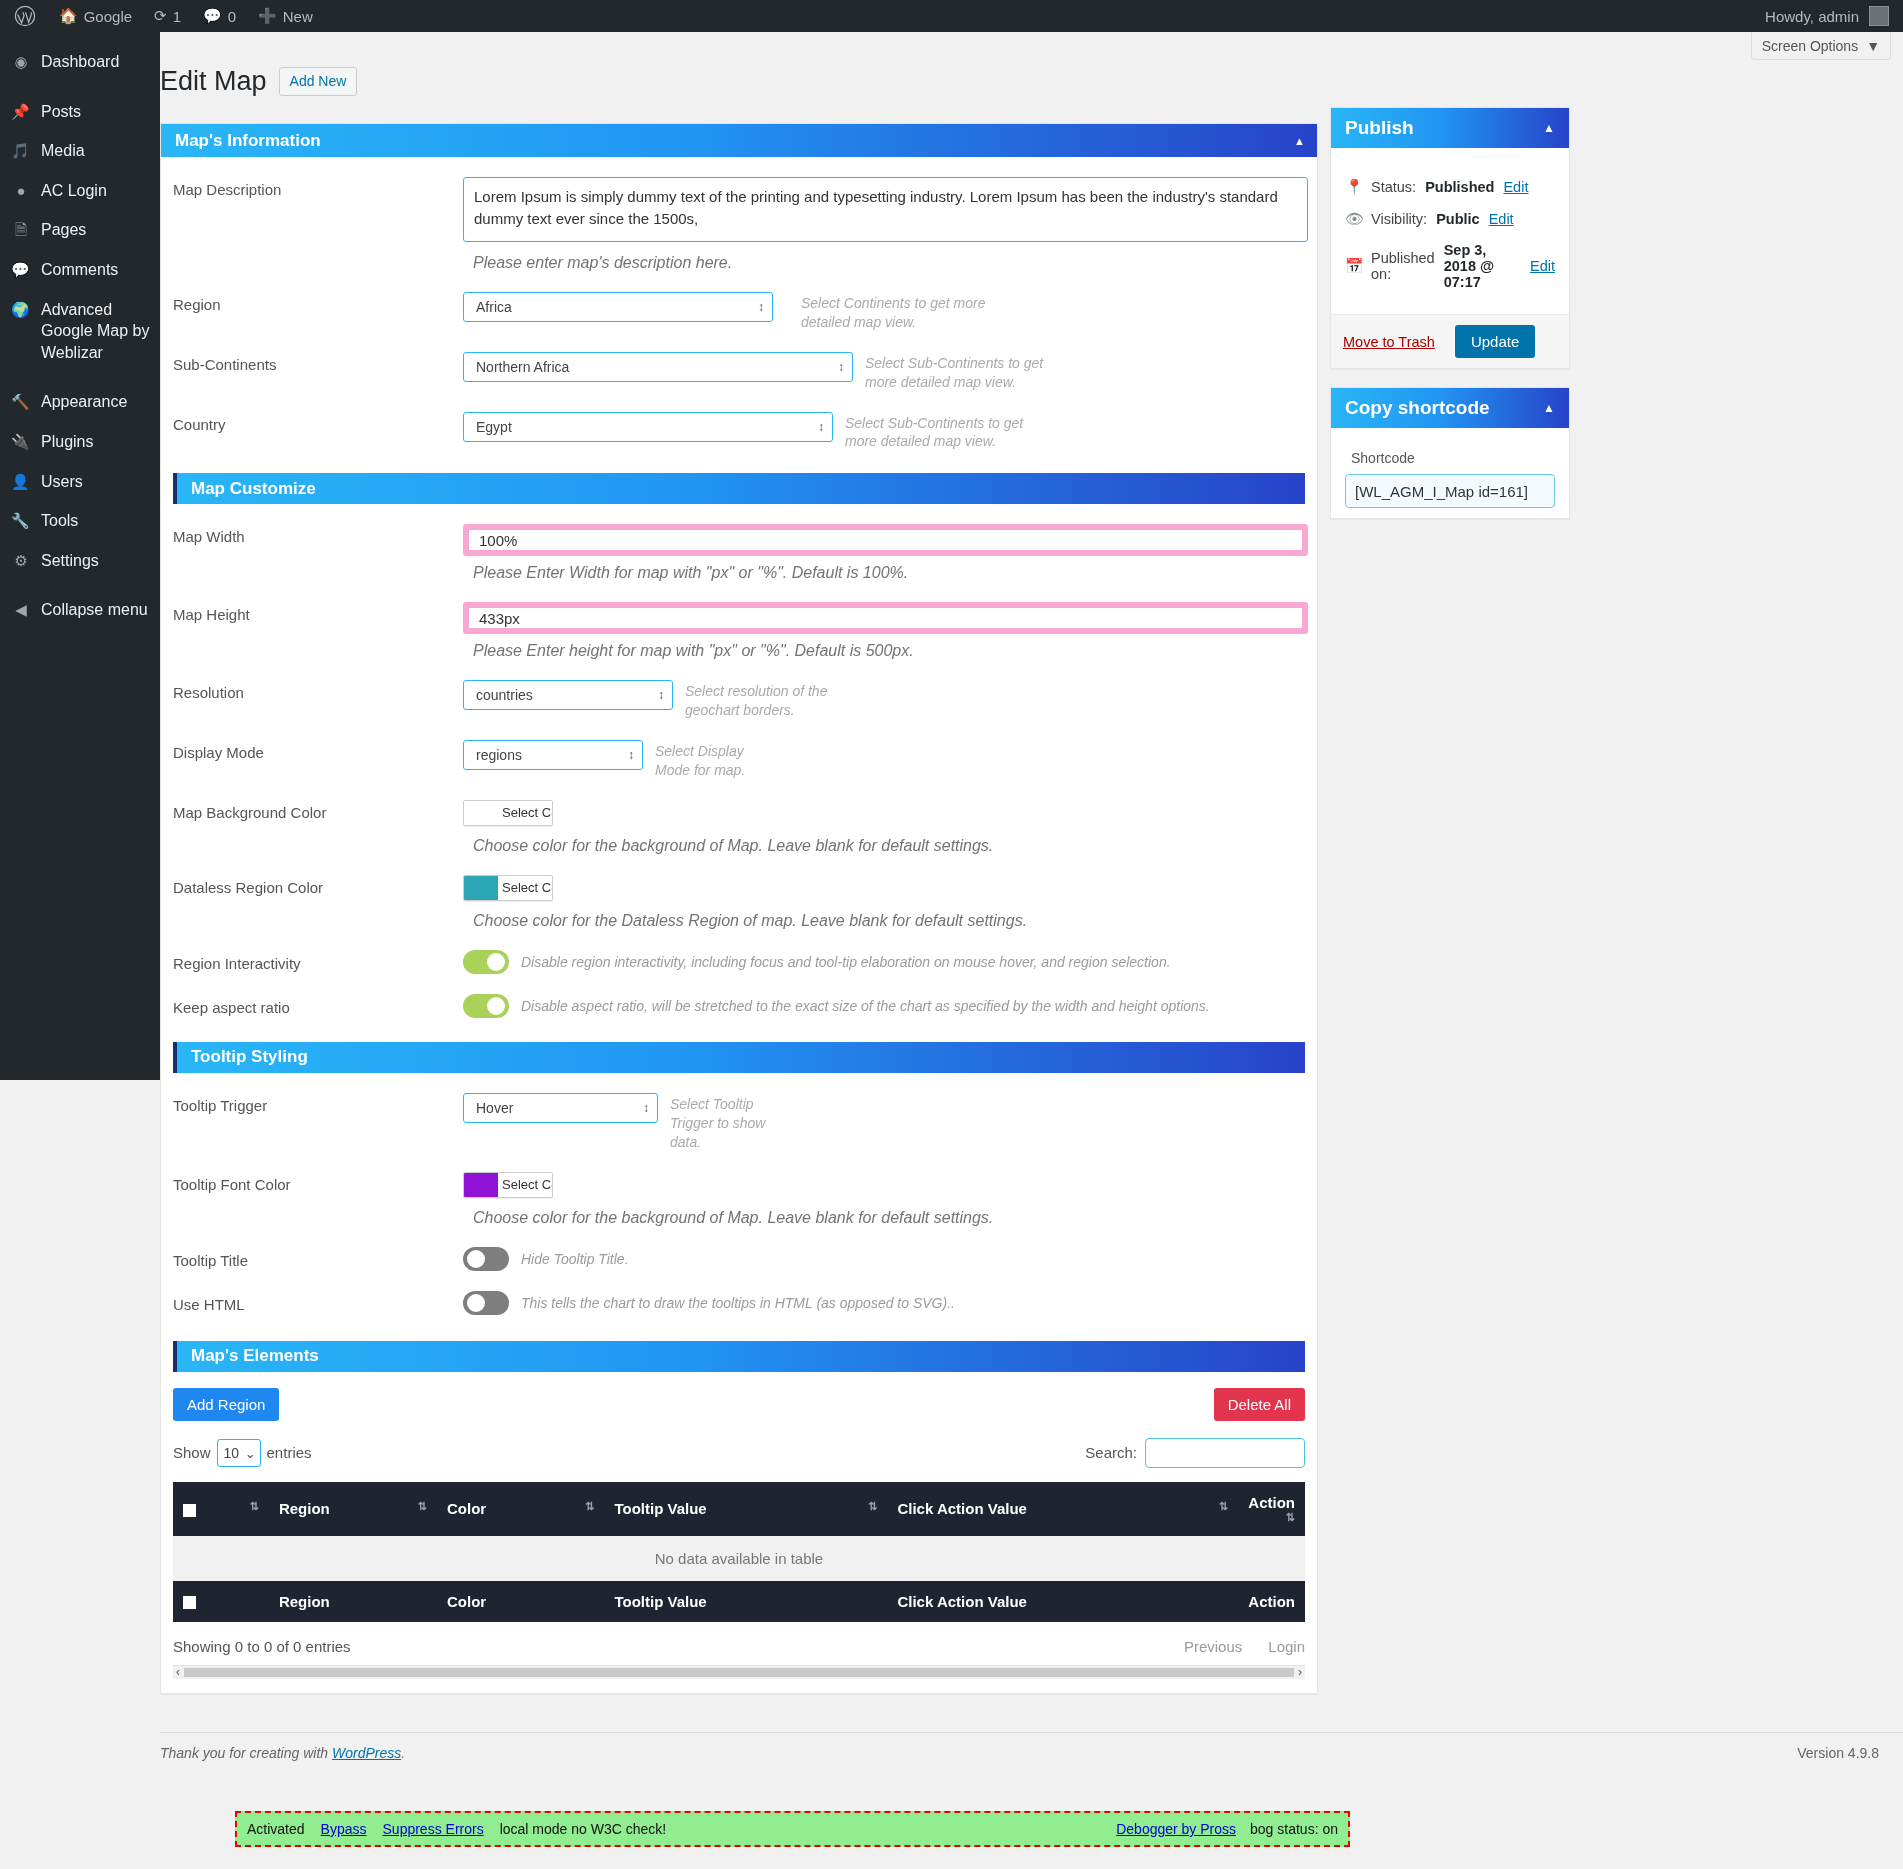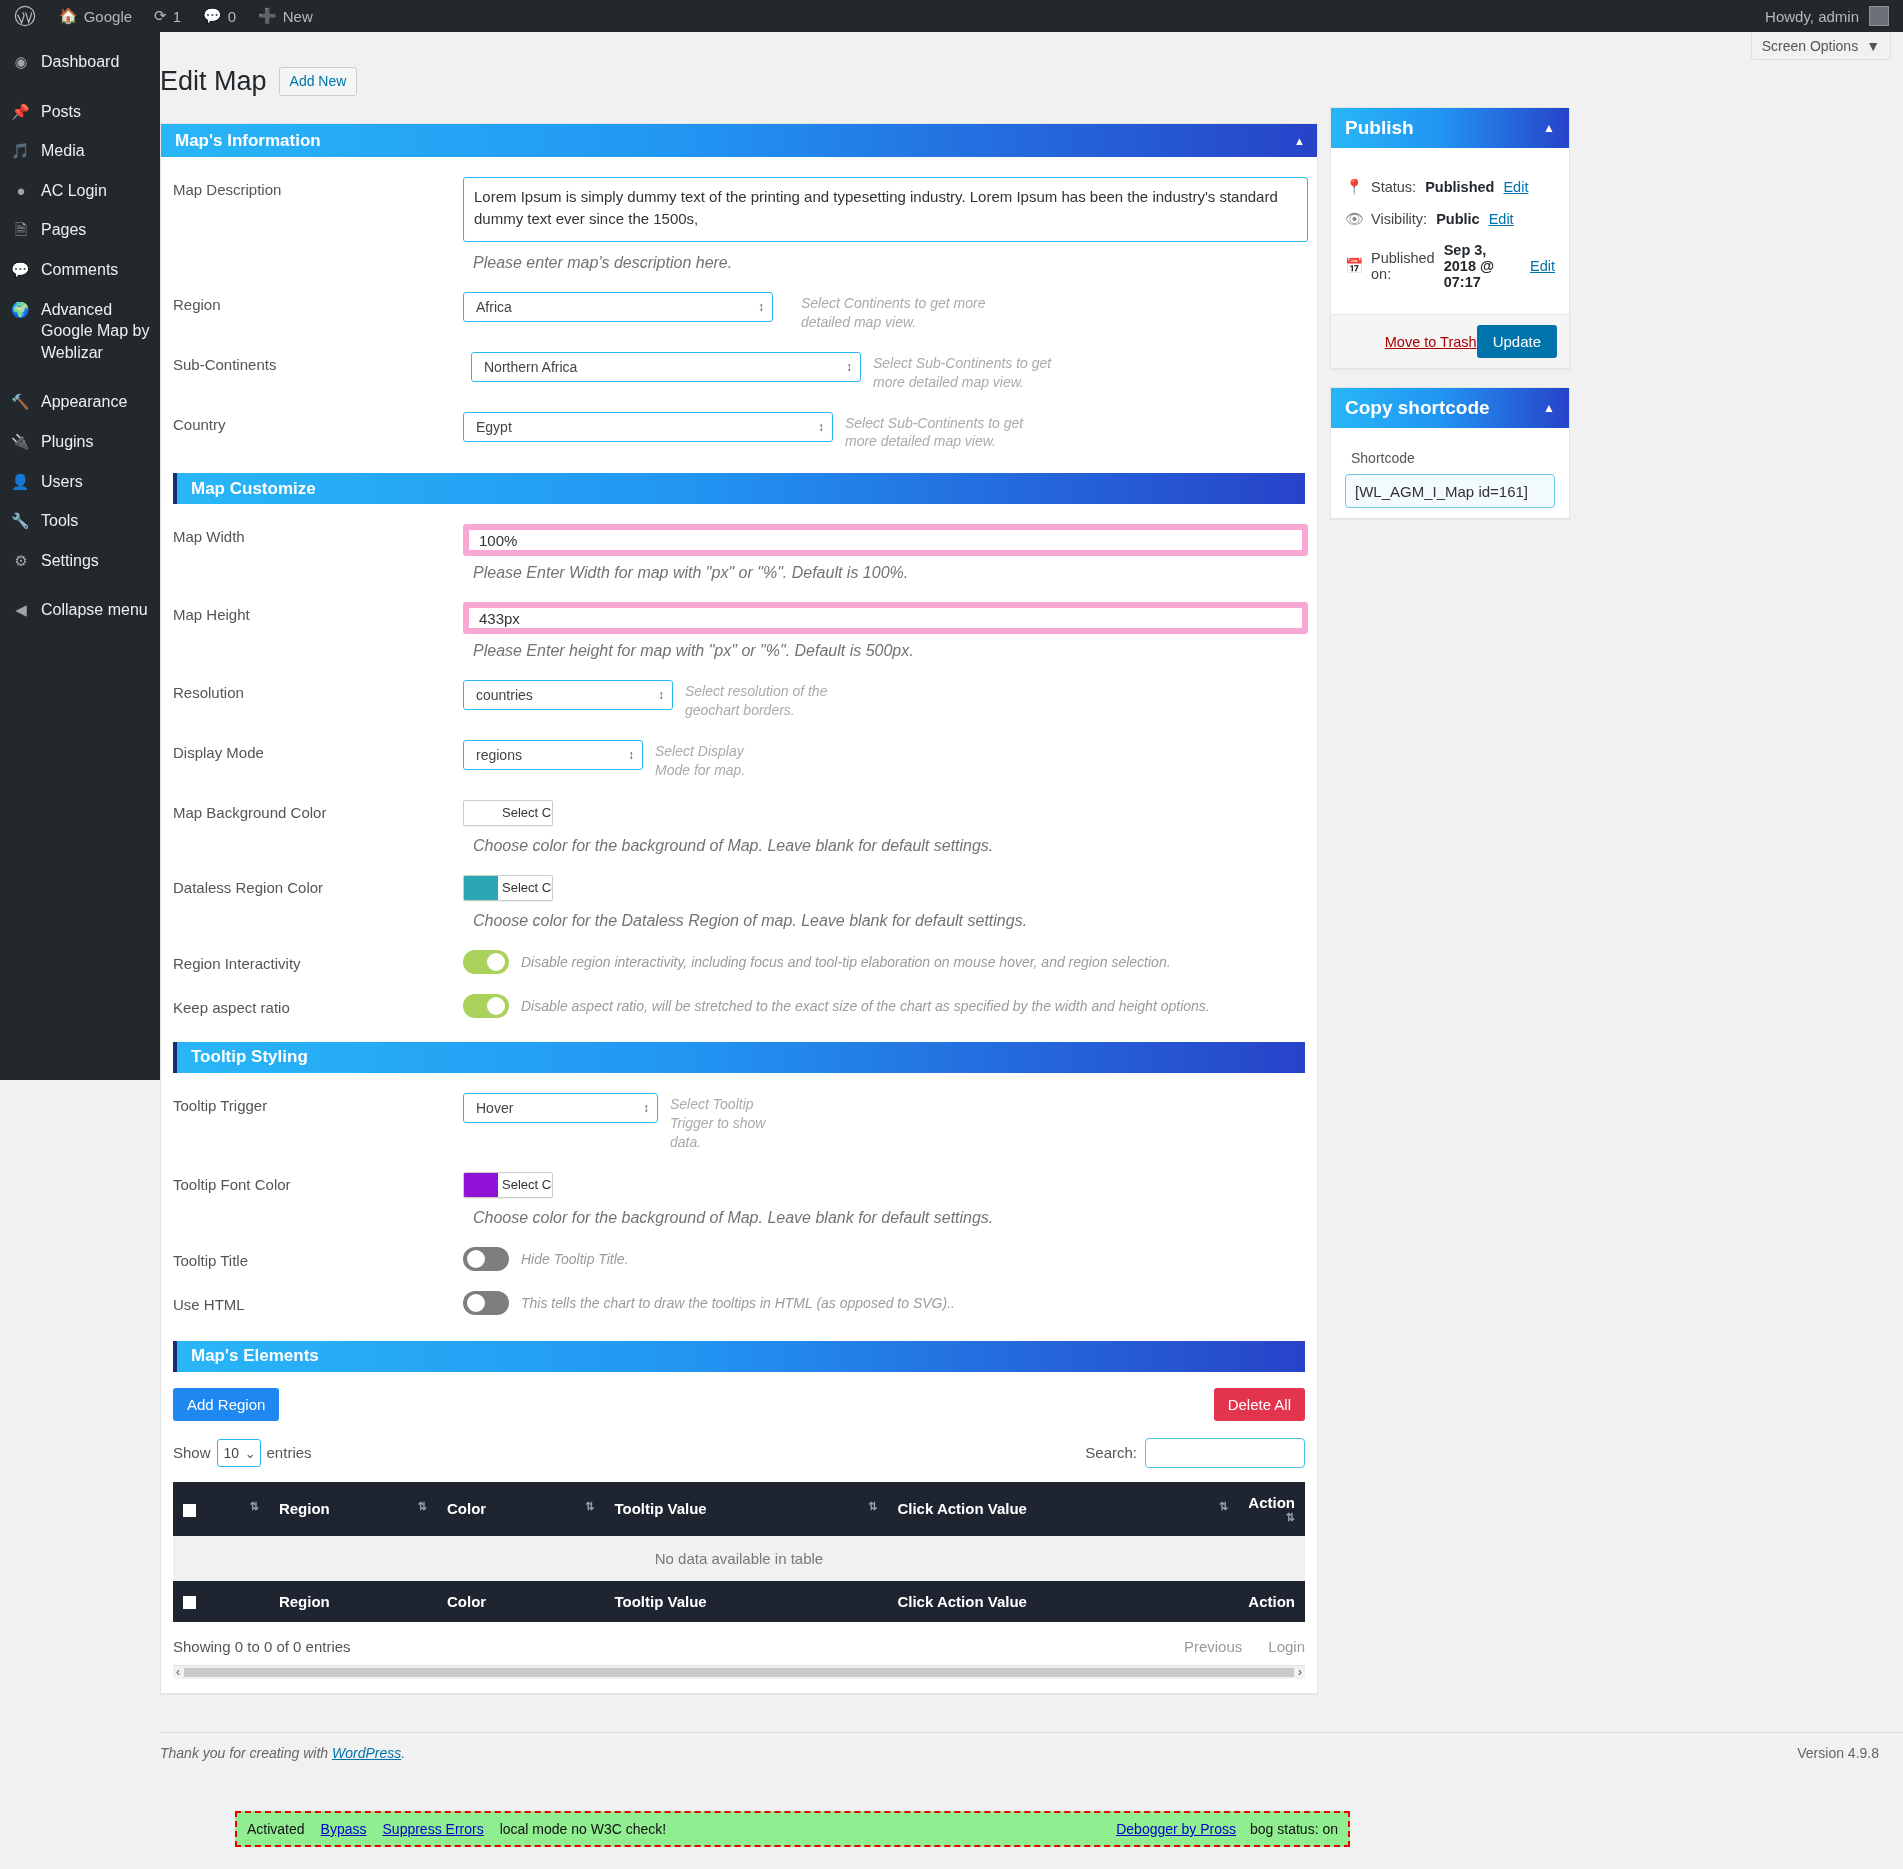--- a/index.html
+++ b/index.html
@@ -192,22 +192,22 @@
     height:40px; display:flex; align-items:center; justify-content:space-between;
     background:linear-gradient(to right,#29b6f6 0%, #2196f3 45%, #2743c9 100%);
     color:#fff; padding:0 14px; font-size:19px; font-weight:700;
   }
   .mbox-body{ padding:16px 14px 10px 14px;}
   .pub-line{ display:flex; align-items:center; gap:9px; margin-bottom:14px; font-size:14.5px; color:#444;}
   .pub-line .pi{ color:#82878c; width:17px; text-align:center; font-size:15px;}
   .pub-line b{ color:#23282d; }
   a.lnk{ color:#0073aa; text-decoration:underline; }
   .pub-foot{
-    display:flex; align-items:center; justify-content:flex-end;
-    border-top:1px solid #e9e9e9; background:#f5f5f5; padding:10px 12px;
+    display:flex; align-items:center; justify-content:flex-start;
+    border-top:1px solid #e9e9e9; background:#f5f5f5; padding:10px 12px;gap:20px;
   }
   a.trash{ color:#a00; text-decoration:underline; font-size:14.5px;}
   .btn-update{
     background:#0073aa; color:#fff; border:none; border-radius:3px;
     padding:8px 16px; font-size:15px; cursor:pointer;
     font-family:"Liberation Sans",sans-serif;
   }
   .sc-label{ font-size:14px; color:#555; margin:6px 0 8px 6px;}
   .sc-input{
     width:100%; height:34px; border:1px solid #6fc7e6; border-radius:4px;
@@ -359,21 +359,21 @@
             <select class="sel" style="width:310px;">
               <option>Africa</option>
             </select>
           </span>
           <div class="hint-side">Select Continents to get more detailed map view.</div>
         </div>
       </div>
 
       <div class="row">
         <div class="lbl">Sub-Continents</div>
-        <div class="fld" style="display:flex; gap:12px; align-items:flex-start;margin-left:8px;">
+        <div class="fld" style="display:flex; gap:12px; align-items:flex-start;">
           <span class="selwrap">
             <select class="sel" style="width:390px;">
               <option>Northern Africa</option>
             </select>
           </span>
           <div class="hint-side">Select Sub-Continents to get more detailed map view.</div>
         </div>
       </div>
 
       <div class="row">

